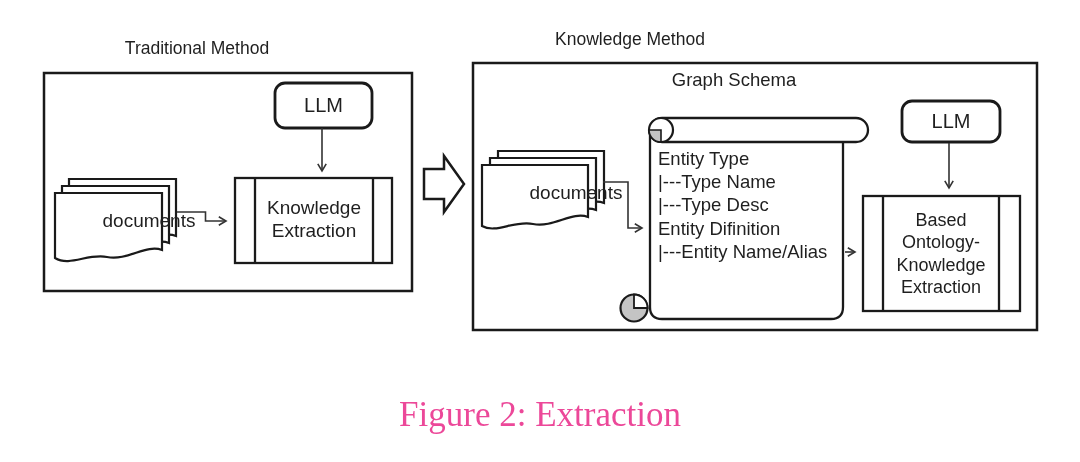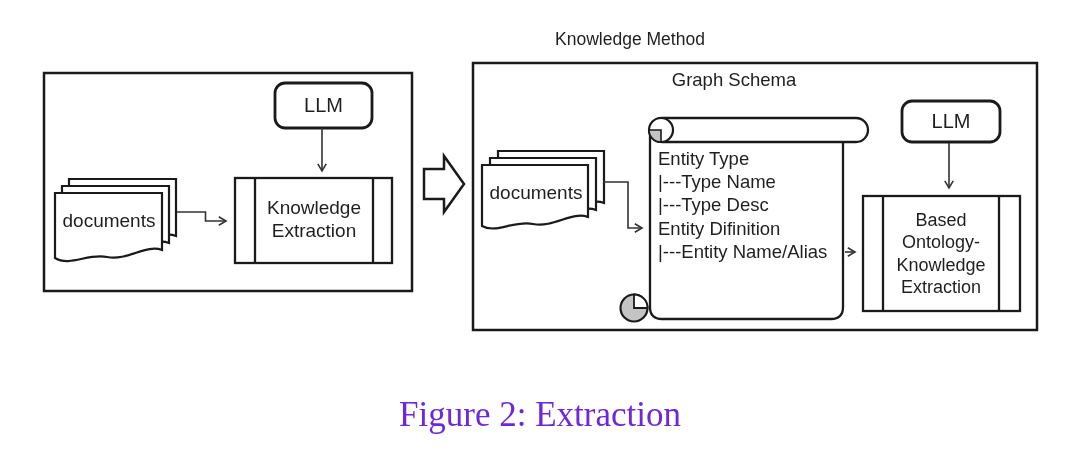--- a/index.html
+++ b/index.html
@@ -24,30 +24,30 @@
     color: #1f1f1f;
   }
   .center { text-align: center; }
   .panel-title { font-size: 17.5px; }
   .llm-label {
     display: flex;
     align-items: center;
     justify-content: center;
     font-size: 20px;
   }
-  .doc-label { font-size: 19px; text-align: center; }
+  .doc-label { font-size: 19px; text-align: center; padding-left: 40px; }
   .proc-label { font-size: 19px; line-height: 23px; text-align: center; }
   .proc-label-sm { font-size: 18px; line-height: 22.4px; text-align: center; }
   .schema-title { font-size: 18.5px; text-align: center; }
   .schema-lines { font-size: 18.5px; line-height: 23.2px; text-align: left; }
   .caption {
     font-family: "Liberation Serif", "DejaVu Serif", serif;
     font-size: 35px;
     text-align: center;
-    color: #6d28d9;
+    color: #ec4899;
   }
 </style>
 </head>
 <body>
 
 <div class="canvas">
 
   <svg class="layer" viewBox="0 0 1080 462" xmlns="http://www.w3.org/2000/svg">
     <defs>
       <marker id="ah" markerUnits="userSpaceOnUse" markerWidth="10" markerHeight="11" refX="8" refY="5" orient="auto">
@@ -99,20 +99,21 @@
       <rect x="863" y="196" width="157" height="115"></rect>
       <line x1="883" y1="196" x2="883" y2="311"></line>
       <line x1="999" y1="196" x2="999" y2="311"></line>
     </g>
 
     <path d="M603,182 H628 V228 H642" fill="none" stroke="#333333" stroke-width="1.6" marker-end="url(#ah)"></path>
     <path d="M845,252 H855" fill="none" stroke="#333333" stroke-width="1.6" marker-end="url(#ah)"></path>
     <path d="M949,143 V188" fill="none" stroke="#333333" stroke-width="1.6" marker-end="url(#ah)"></path>
   </svg>
 
+  <div class="txt panel-title center" style="left:97px; top:38px; width:200px;">Traditional Method</div>
 
   <div class="txt llm-label" style="left:275px; top:83px; width:97px; height:45px;">LLM</div>
 
   <div class="txt doc-label" style="left:57px; top:210px; width:104px;">documents</div>
 
   <div class="txt proc-label" style="left:257px; top:196px; width:114px;">
     <div>Knowledge</div>
     <div>Extraction</div>
   </div>
 

